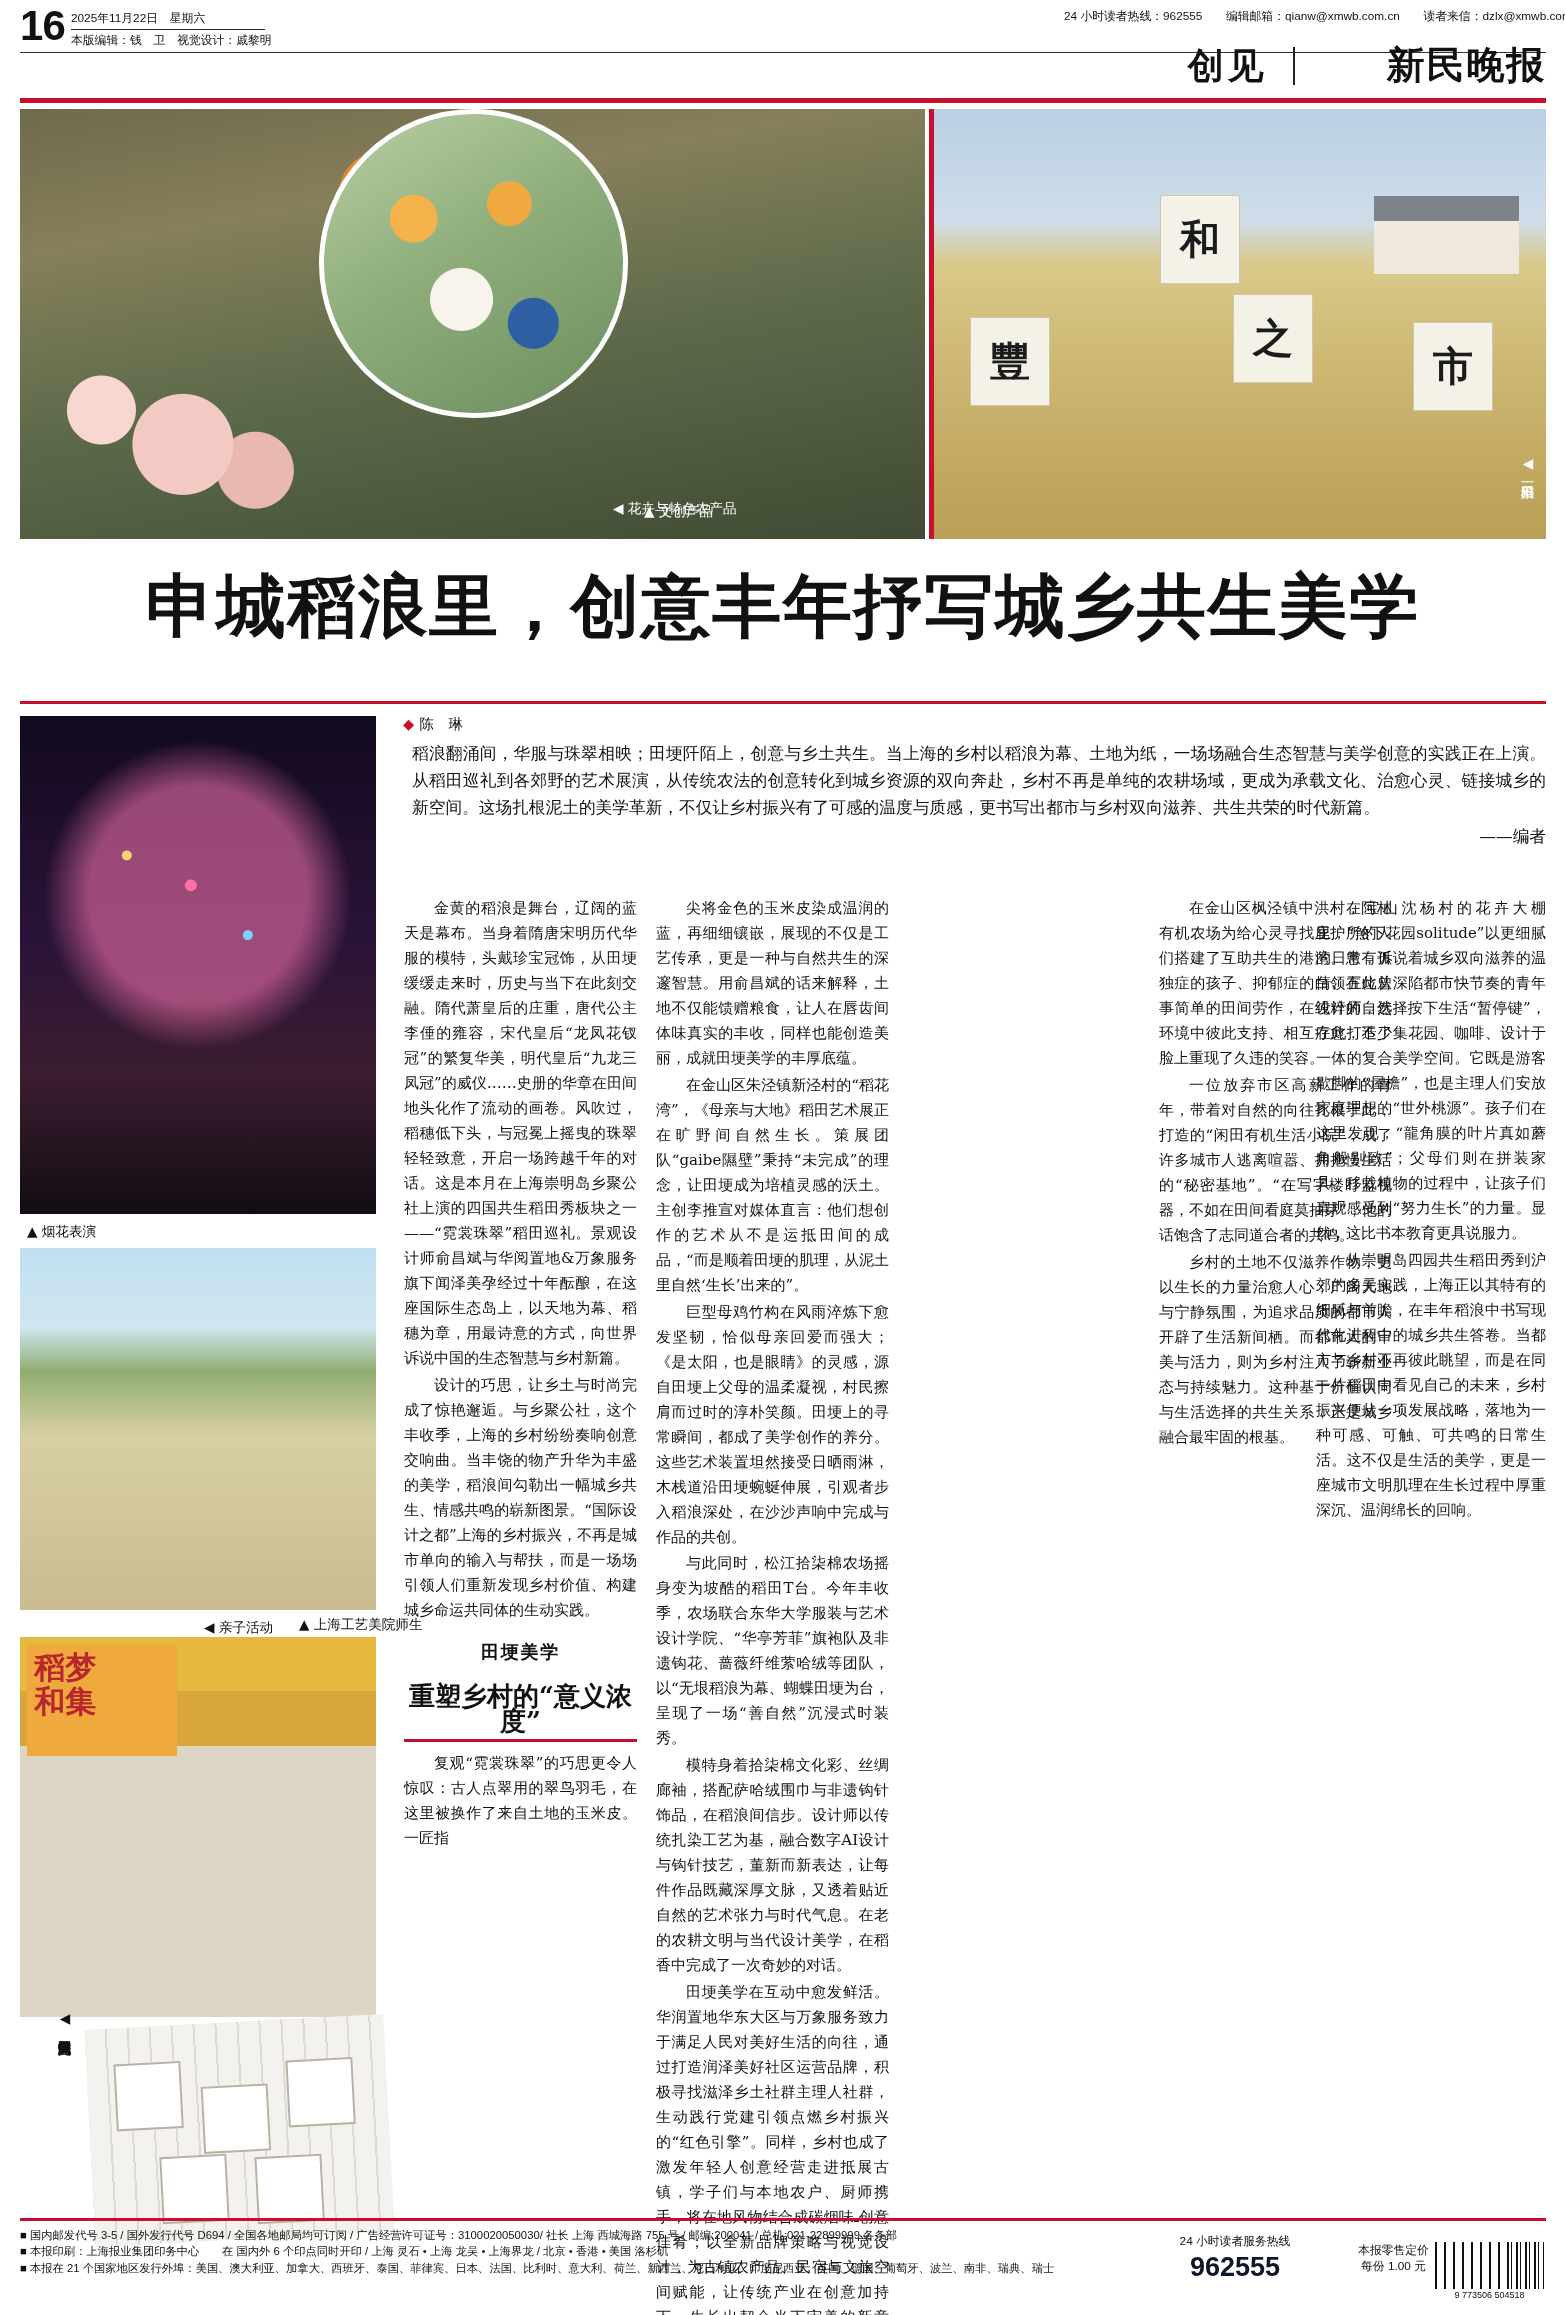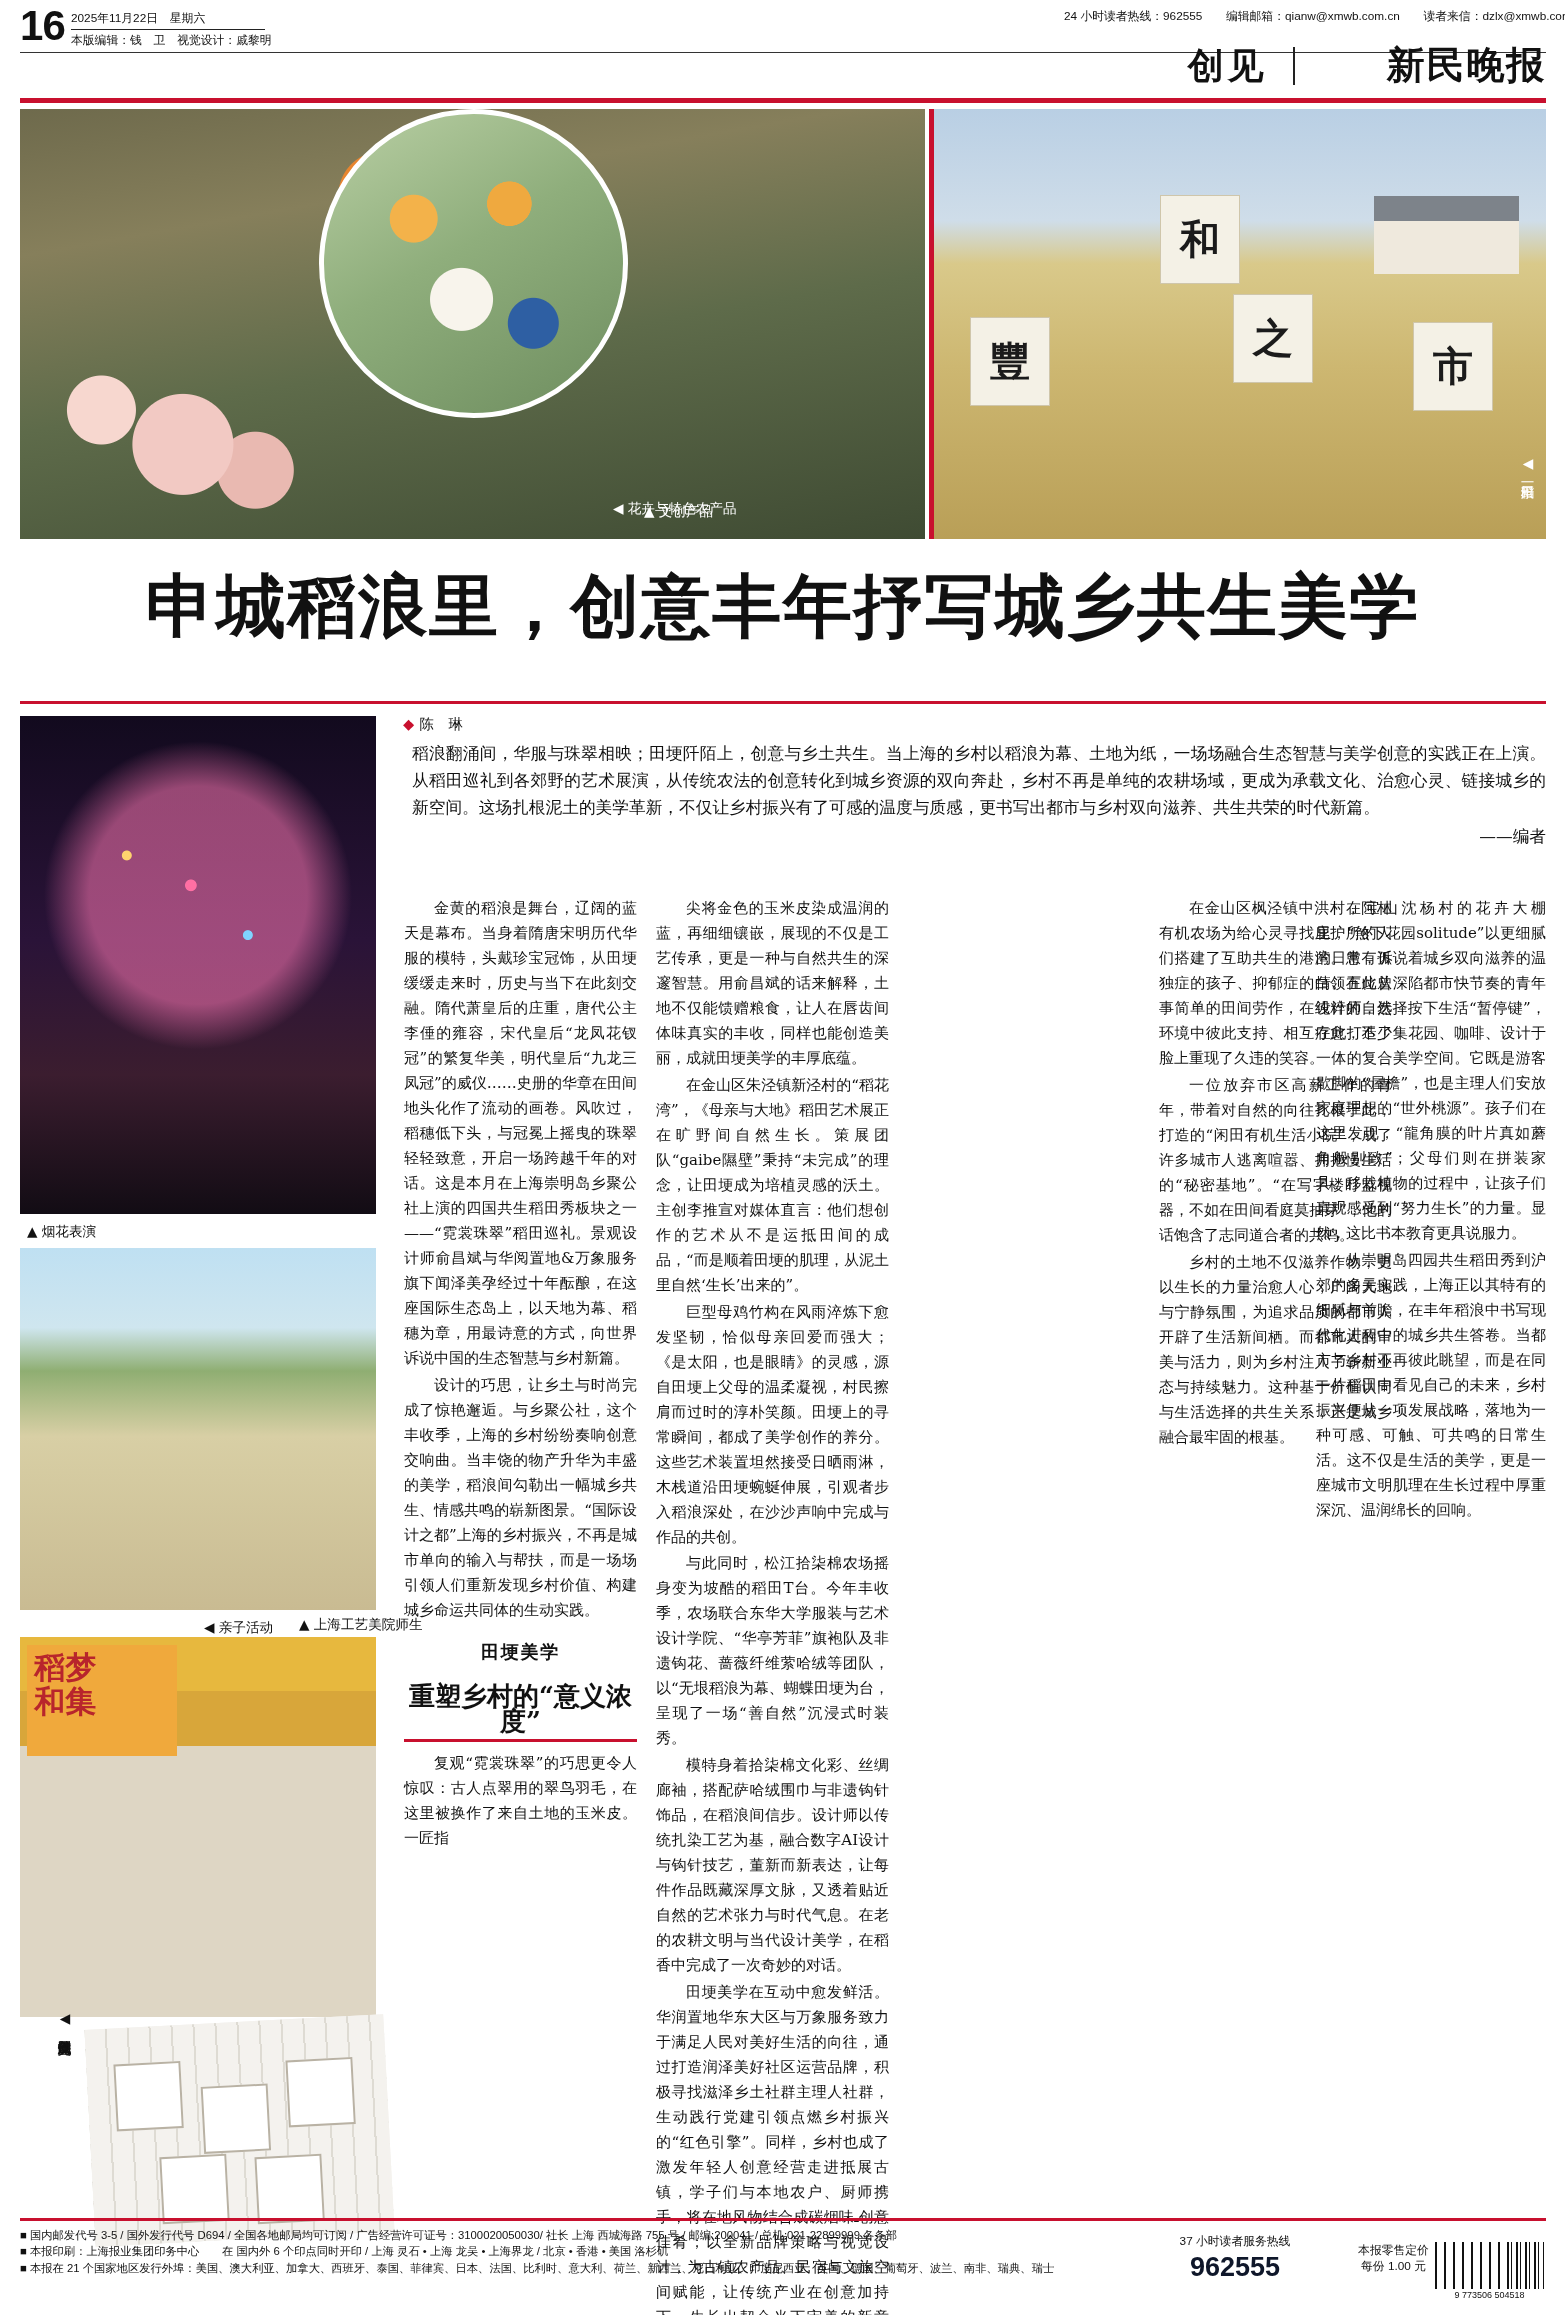--- a/index.html
+++ b/index.html
@@ -292,21 +292,21 @@
     <p>在宝山沈杨村的花卉大棚里，“煞下花园solitude”以更细腻的日常，诉说着城乡双向滋养的温情。五位曾深陷都市快节奏的青年设计师，选择按下生活“暂停键”，在此打造了集花园、咖啡、设计于一体的复合美学空间。它既是游客歇脚的“屋檐”，也是主理人们安放家庭理想的“世外桃源”。孩子们在这里发现，“龍角膜的叶片真如蘑角般别致”；父母们则在拼装家具、移栽植物的过程中，让孩子们真观感受到“努力生长”的力量。显然，这比书本教育更具说服力。</p>
     <p>从崇明岛四园共生稻田秀到沪郊的多元实践，上海正以其特有的细腻与前瞻，在丰年稻浪中书写现代化进程中的城乡共生答卷。当都市与乡村不再彼此眺望，而是在同一片稻田中看见自己的未来，乡村振兴便从一项发展战略，落地为一种可感、可触、可共鸣的日常生活。这不仅是生活的美学，更是一座城市文明肌理在生长过程中厚重深沉、温润绵长的回响。</p>
   </div>
 
   <div class="footbar"></div>
   <div class="foot">
     <div>■ 国内邮发代号 3-5 / 国外发行代号 D694 / 全国各地邮局均可订阅 / 广告经营许可证号：3100020050030/ 社长 上海 西城海路 755 号 / 邮编:200041 / 总机:021-22899999 各条部</div>
     <div>■ 本报印刷：上海报业集团印务中心　　在 国内外 6 个印点同时开印 / 上海 灵石 • 上海 龙吴 • 上海界龙 / 北京 • 香港 • 美国 洛杉矶</div>
     <div>■ 本报在 21 个国家地区发行外埠：美国、澳大利亚、加拿大、西班牙、泰国、菲律宾、日本、法国、比利时、意大利、荷兰、新西兰、尼日利亚、印度尼西亚、英国、德国、葡萄牙、波兰、南非、瑞典、瑞士</div>
   </div>
-  <div class="foot-hot">37 小时读者服务热线</div>
+  <div class="foot-hot">24 小时读者服务热线</div>
   <div class="foot-hotnum">962555</div>
   <div class="foot-price">
     <div>本报零售定价</div>
     <div>每份 1.00 元</div>
   </div>
   <div class="barcode"></div>
   <div class="barcode-num">9 773506 504518</div>
 
 </div>
 

